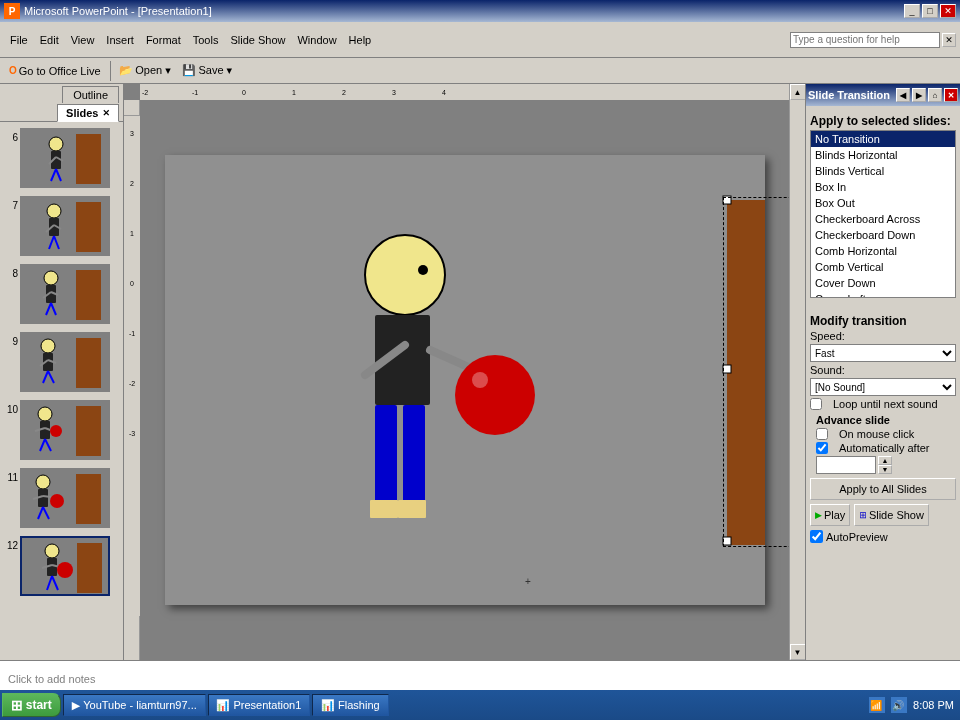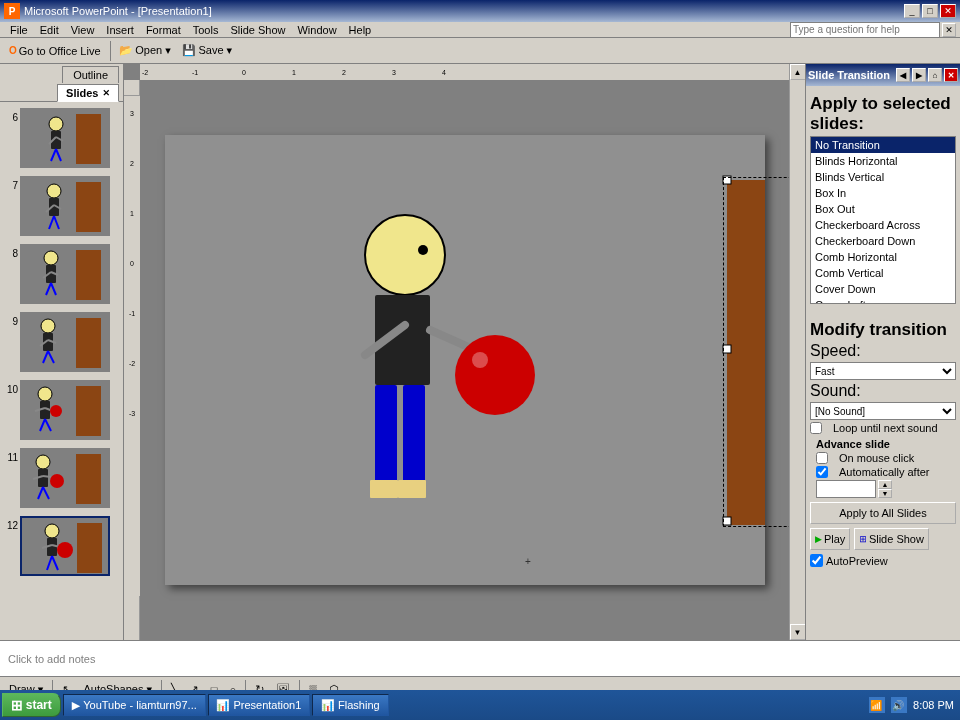--- a/index.html
+++ b/index.html
@@ -33,21 +33,21 @@
       background: #d4d0c8;
       border: 1px outset #fff;
       font-size: 9px;
       display: flex; align-items: center; justify-content: center;
       cursor: pointer; color: #000;
     }
     #titlebar .win-btn.close { background: #c00; color: white; }
 
     
     #menubar {
-      height: 16px;
+      height: 36px;
       background: #d4d0c8;
       display: flex;
       align-items: center;
       padding: 0 4px;
       border-bottom: 1px solid #808080;
     }
     #menubar .menu-item {
       padding: 1px 6px;
       cursor: pointer;
       font-size: 11px;
@@ -219,21 +219,21 @@
     #transition-body {
       flex: 1;
       overflow-y: auto;
       padding: 4px;
     }
     #transition-body::-webkit-scrollbar { width: 8px; }
     #transition-body::-webkit-scrollbar-track { background: #d4d0c8; }
     #transition-body::-webkit-scrollbar-thumb { background: #808080; }
 
     .section-label {
-      font-size: 17px;
+      font-size: 12px;
       font-weight: bold;
       margin: 4px 0 2px;
     }
 
     .transition-list {
       border: 1px solid #808080;
       background: white;
       height: 168px;
       overflow-y: scroll;
       font-size: 11px;
@@ -247,21 +247,21 @@
       cursor: pointer;
     }
     .trans-item.selected { background: #0a246a; color: white; }
 
     .field-row {
       display: flex;
       align-items: center;
       gap: 2px;
       margin: 2px 0;
     }
-    .field-label { font-size: 16px; }
+    .field-label { font-size: 11px; }
     .field-select {
       flex: 1;
       height: 18px;
       font-size: 10px;
       border: 1px solid #808080;
       background: white;
     }
 
     .checkbox-row {
       display: flex;

